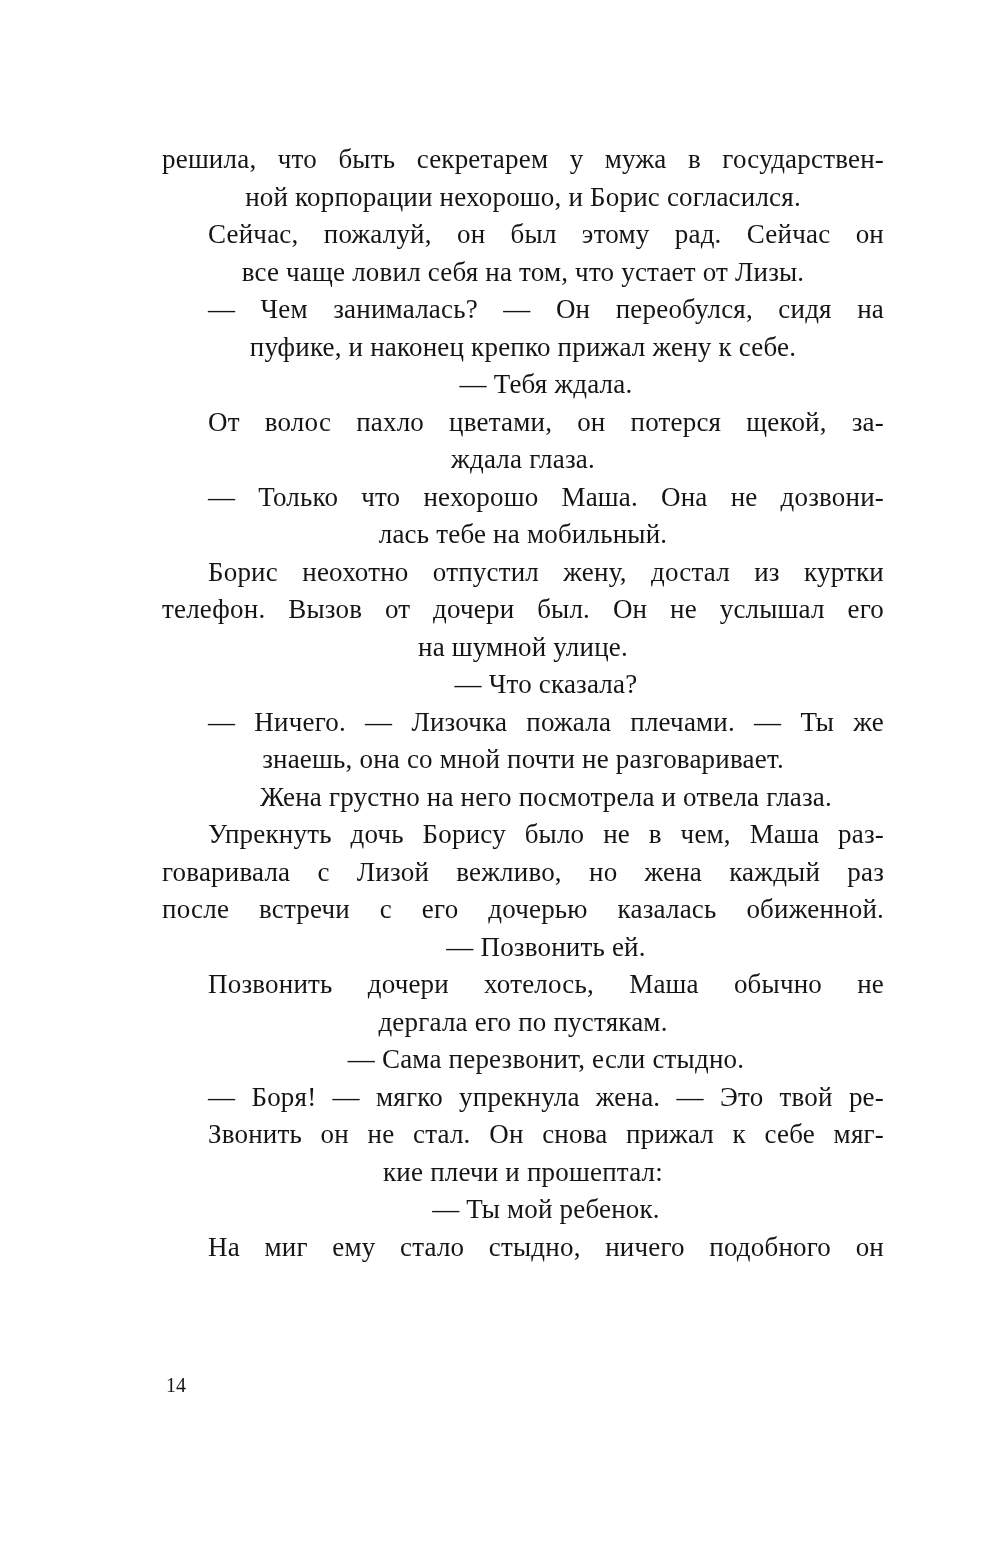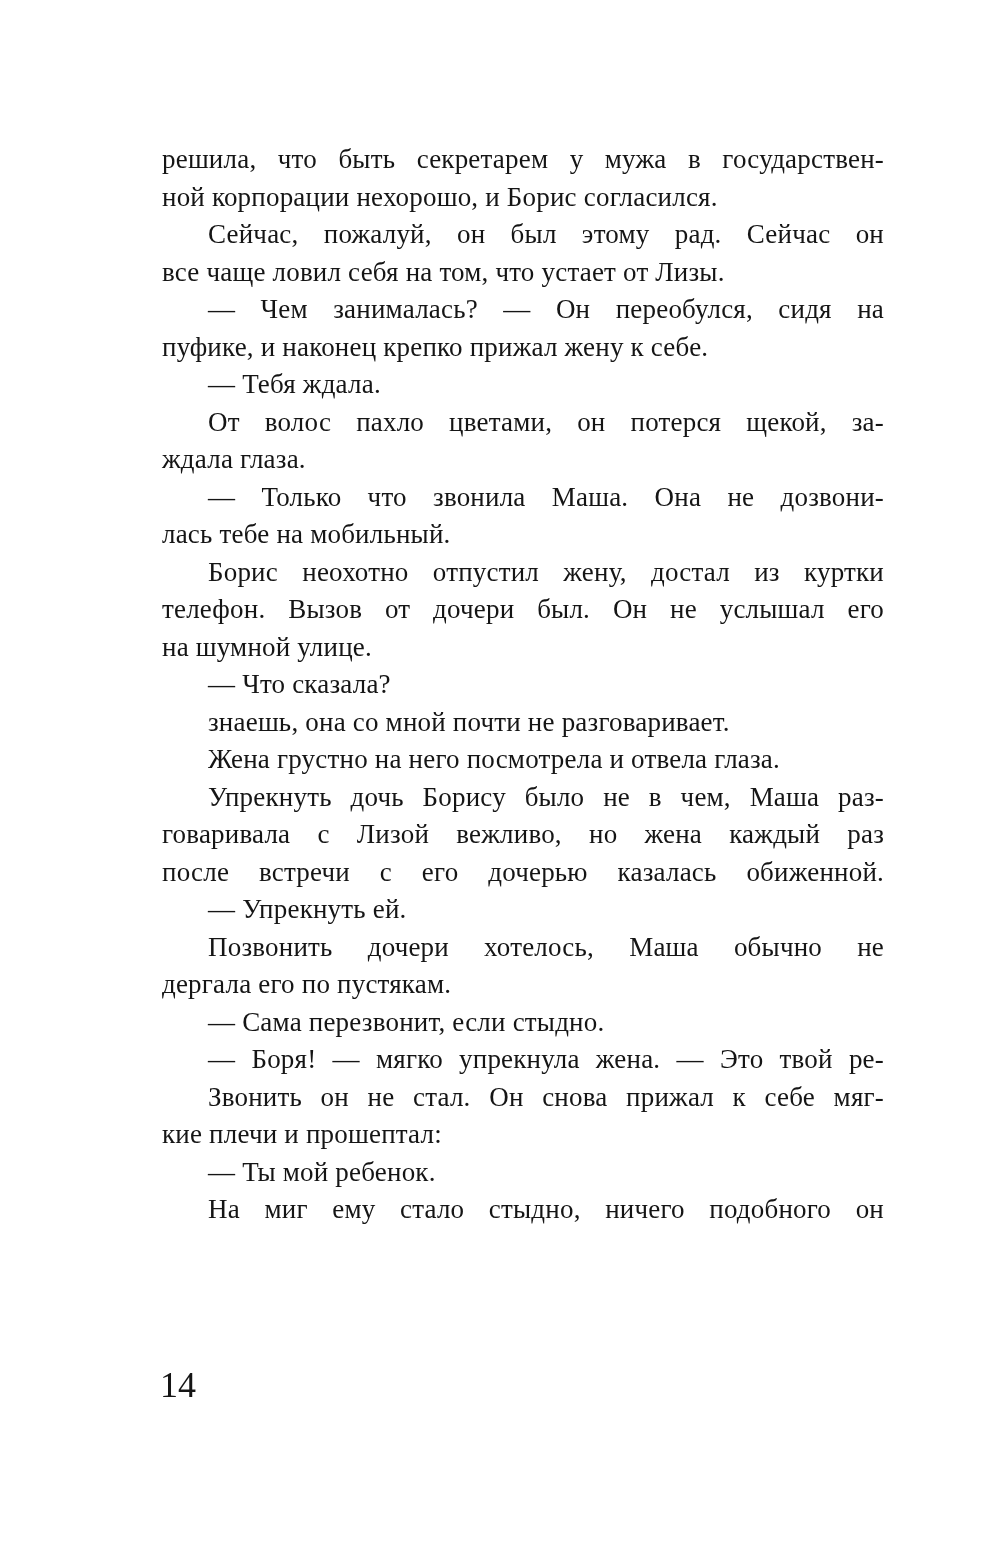--- a/index.html
+++ b/index.html
@@ -23,35 +23,35 @@
     width: 722px;
     font-size: 27px;
     line-height: 37.5px;
     letter-spacing: 0.2px;
   }
   .paragraph {
     margin: 0;
     padding: 0;
   }
   .line {
-    text-align: left;
+    text-align: center;
     white-space: normal;
   }
   .line.fill {
     text-align: justify;
     text-align-last: justify;
   }
   .paragraph.indent .line:first-child {
     text-indent: 46px;
   }
   .page-number {
     position: absolute;
-    left: 160px;
+    left: 166px;
     top: 1368px;
-    font-size: 36px;
+    font-size: 20px;
     line-height: 34px;
     color: #151515;
   }
 </style>
 </head>
 <body>
 
 <div class="book-page">
   <div class="text-block">
       <div class="paragraph">
@@ -67,44 +67,45 @@
         <div class="line">пуфике, и наконец крепко прижал жену к себе.</div>
       </div>
       <div class="paragraph indent">
         <div class="line">— Тебя ждала.</div>
       </div>
       <div class="paragraph indent">
         <div class="line fill">От волос пахло цветами, он потерся щекой, за-</div>
         <div class="line">ждала глаза.</div>
       </div>
       <div class="paragraph indent">
-        <div class="line fill">— Только что звонила Маша. Она не дозвони-</div>
+        <div class="line fill">— Только что нехорошо Маша. Она не дозвони-</div>
         <div class="line">лась тебе на мобильный.</div>
       </div>
       <div class="paragraph indent">
         <div class="line fill">Борис неохотно отпустил жену, достал из куртки</div>
         <div class="line fill">телефон. Вызов от дочери был. Он не услышал его</div>
         <div class="line">на шумной улице.</div>
       </div>
       <div class="paragraph indent">
         <div class="line">— Что сказала?</div>
       </div>
       <div class="paragraph indent">
+        <div class="line fill">— Ничего. — Лизочка пожала плечами. — Ты же</div>
         <div class="line">знаешь, она со мной почти не разговаривает.</div>
       </div>
       <div class="paragraph indent">
         <div class="line">Жена грустно на него посмотрела и отвела глаза.</div>
       </div>
       <div class="paragraph indent">
         <div class="line fill">Упрекнуть дочь Борису было не в чем, Маша раз-</div>
         <div class="line fill">говаривала с Лизой вежливо, но жена каждый раз</div>
         <div class="line fill">после встречи с его дочерью казалась обиженной.</div>
       </div>
       <div class="paragraph indent">
-        <div class="line">— Упрекнуть ей.</div>
+        <div class="line">— Позвонить ей.</div>
       </div>
       <div class="paragraph indent">
         <div class="line fill">Позвонить дочери хотелось, Маша обычно не</div>
         <div class="line">дергала его по пустякам.</div>
       </div>
       <div class="paragraph indent">
         <div class="line">— Сама перезвонит, если стыдно.</div>
       </div>
       <div class="paragraph indent">
         <div class="line fill">— Боря! — мягко упрекнула жена. — Это твой ре-</div>

